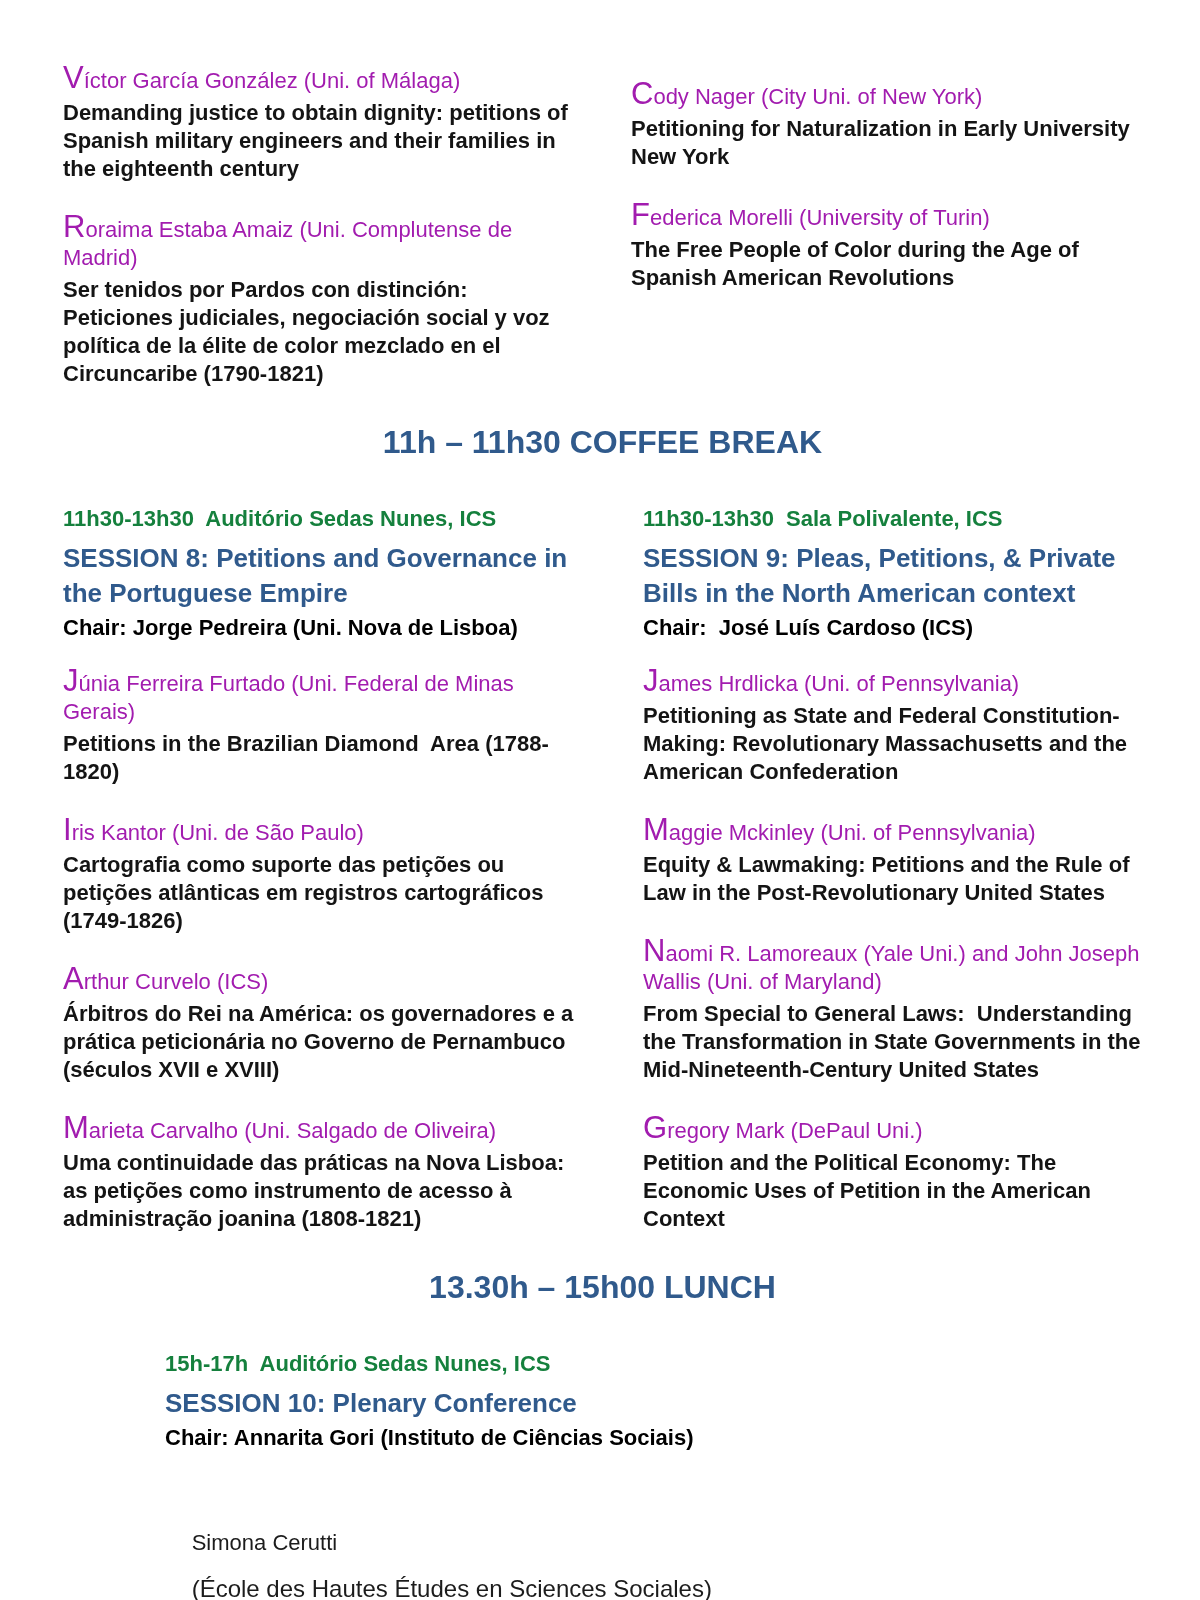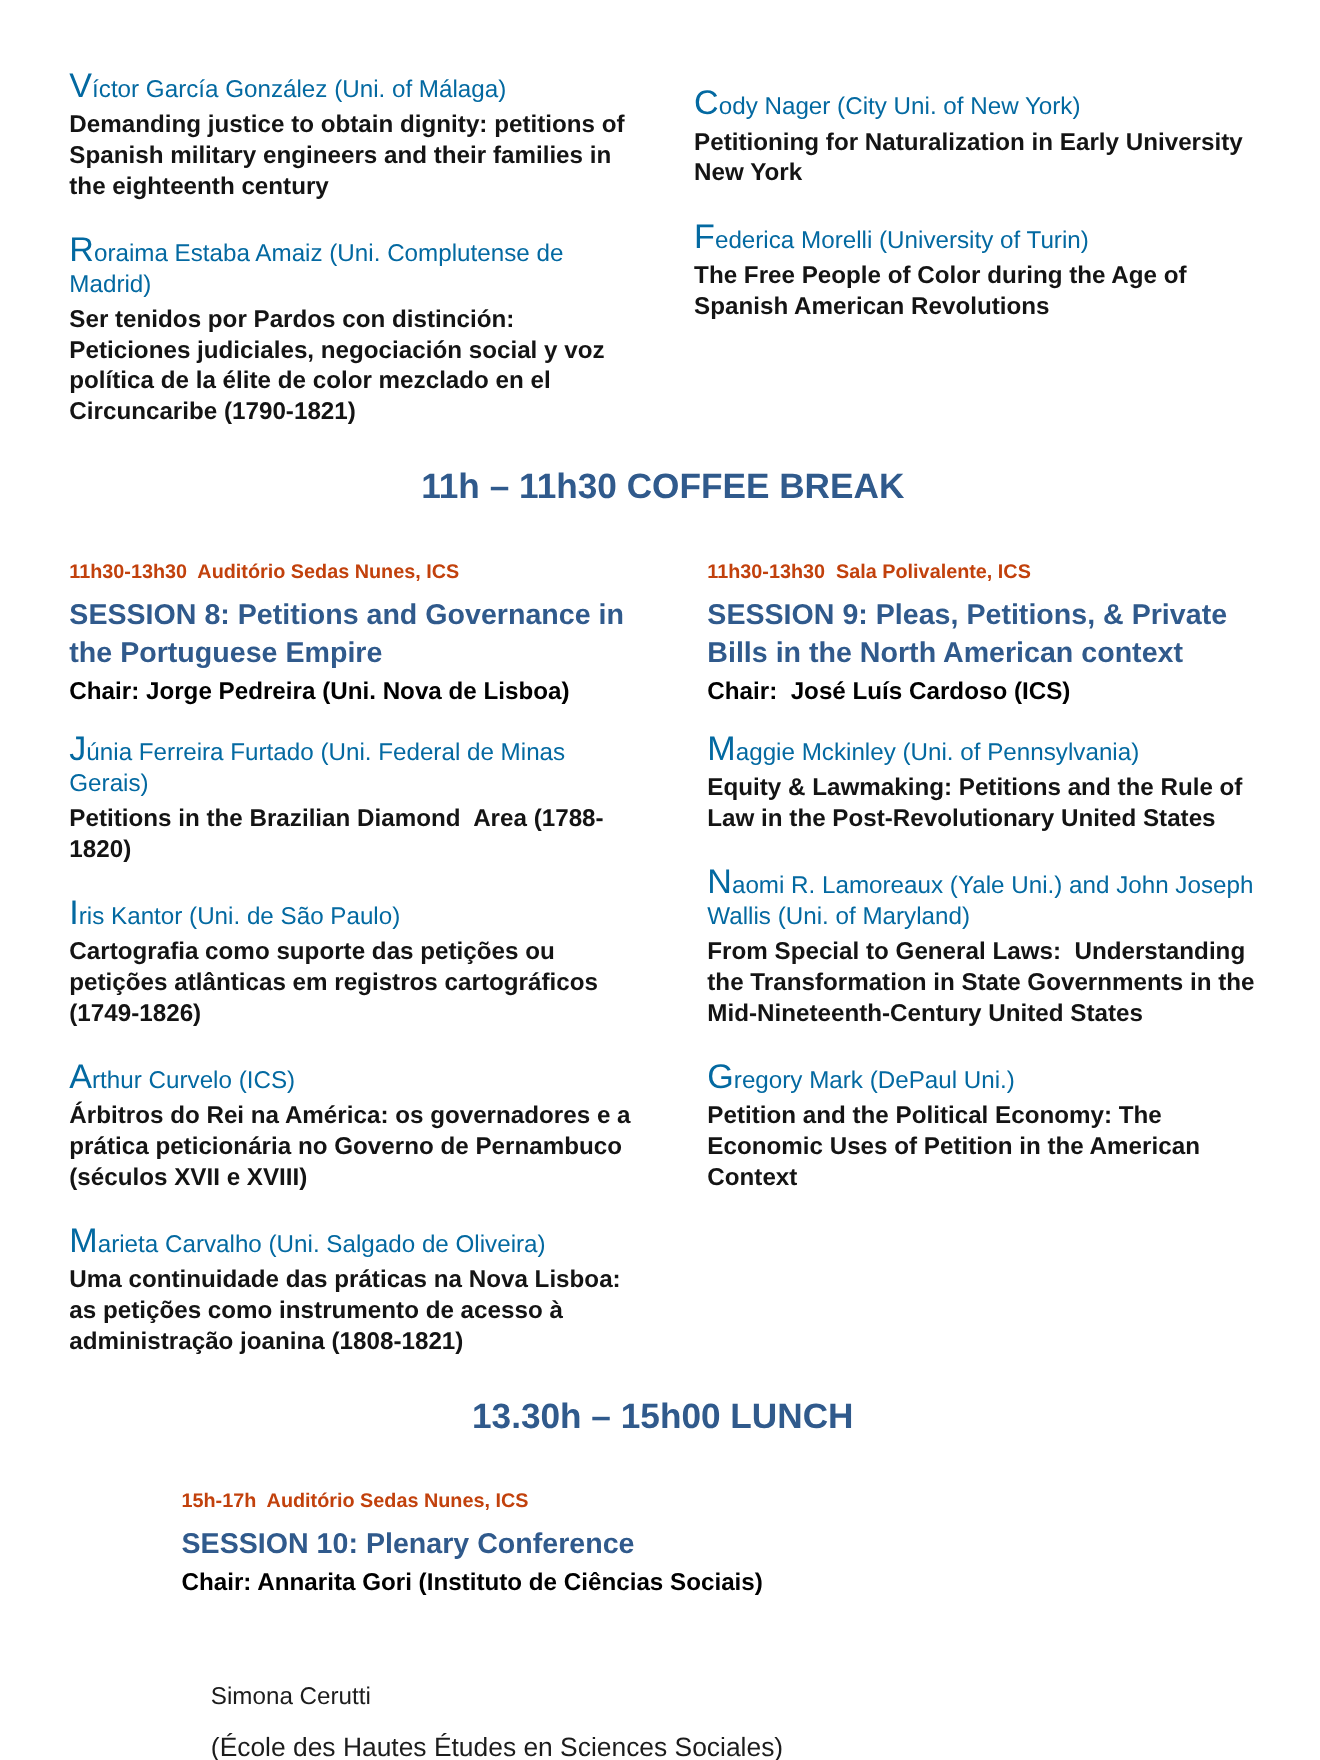--- a/index.html
+++ b/index.html
@@ -22,21 +22,21 @@
   .col.left { padding-right: 55px; }
   .col.right-offset { padding-top: 16px; }
   .col.right-indent { padding-left: 12px; }
 
   .entry { margin-bottom: 30px; }
   .entry:last-child { margin-bottom: 0; }
 
   .speaker {
     font-size: 22px;
     line-height: 28px;
-    color: #0369a1;
+    color: #a21caf;
     white-space: pre-wrap;
     margin-bottom: 4px;
   }
   .speaker::first-letter { font-size: 31px; }
 
   .talk {
     font-size: 22px;
     font-weight: bold;
     line-height: 28px;
     color: #141414;
@@ -48,23 +48,23 @@
     font-size: 32px;
     font-weight: bold;
     color: #305a8c;
     margin-top: 36px;
     margin-bottom: 44px;
     white-space: pre-wrap;
   }
 
   .session-header { margin-bottom: 24px; }
   .session-time {
-    font-size: 18px;
+    font-size: 22px;
     font-weight: bold;
-    color: #c2410c;
+    color: #15803d;
     line-height: 28px;
     white-space: pre-wrap;
   }
   .session-name {
     font-size: 26px;
     font-weight: bold;
     color: #305a8c;
     line-height: 35px;
     margin-top: 8px;
     white-space: pre-wrap;
@@ -147,20 +147,24 @@
       </article>
     </div>
 
     <div class="col right-indent">
       <header class="session-header">
         <div class="session-time">11h30-13h30  Sala Polivalente, ICS</div>
         <div class="session-name">SESSION 9: Pleas, Petitions, &amp; Private Bills in the North American context</div>
         <div class="session-chair">Chair:  José Luís Cardoso (ICS)</div>
       </header>
       <article class="entry">
+        <div class="speaker">James Hrdlicka (Uni. of Pennsylvania)</div>
+        <div class="talk">Petitioning as State and Federal Constitution-Making: Revolutionary Massachusetts and the American Confederation</div>
+      </article>
+      <article class="entry">
         <div class="speaker">Maggie Mckinley (Uni. of Pennsylvania)</div>
         <div class="talk">Equity &amp; Lawmaking: Petitions and the Rule of Law in the Post-Revolutionary United States</div>
       </article>
       <article class="entry">
         <div class="speaker">Naomi R. Lamoreaux (Yale Uni.) and John Joseph Wallis (Uni. of Maryland)</div>
         <div class="talk">From Special to General Laws:  Understanding the Transformation in State Governments in the Mid-Nineteenth-Century United States</div>
       </article>
       <article class="entry">
         <div class="speaker">Gregory Mark (DePaul Uni.)</div>
         <div class="talk">Petition and the Political Economy: The Economic Uses of Petition in the American Context</div>

